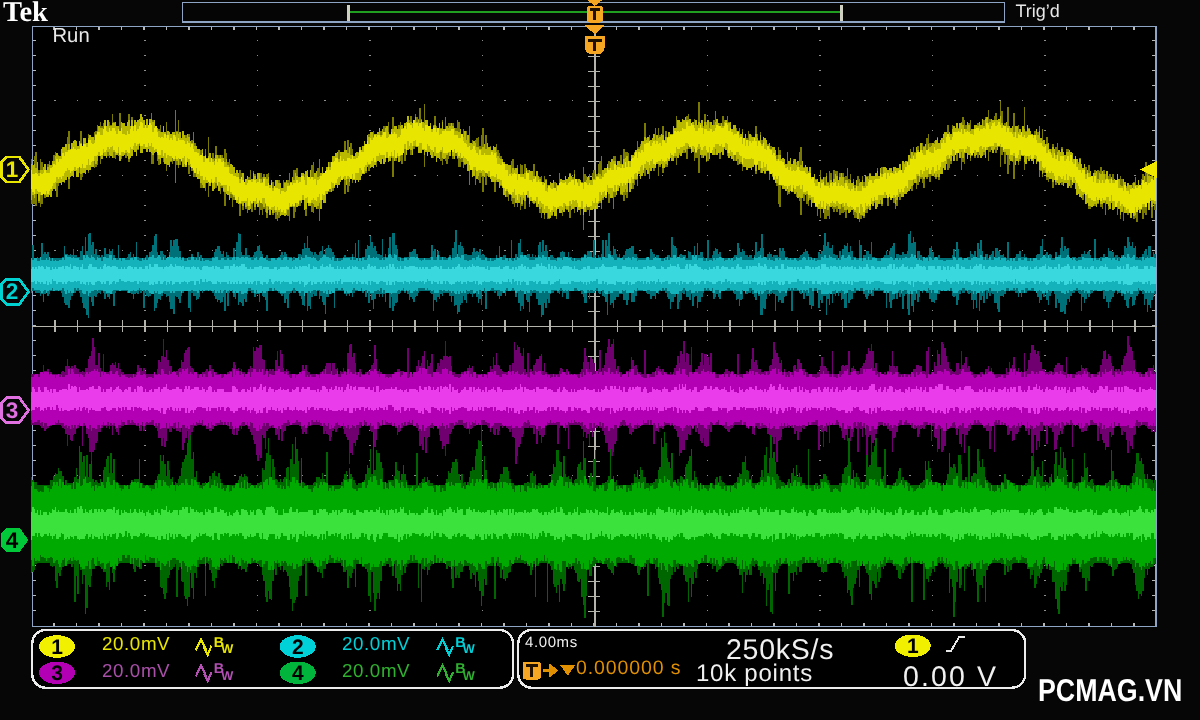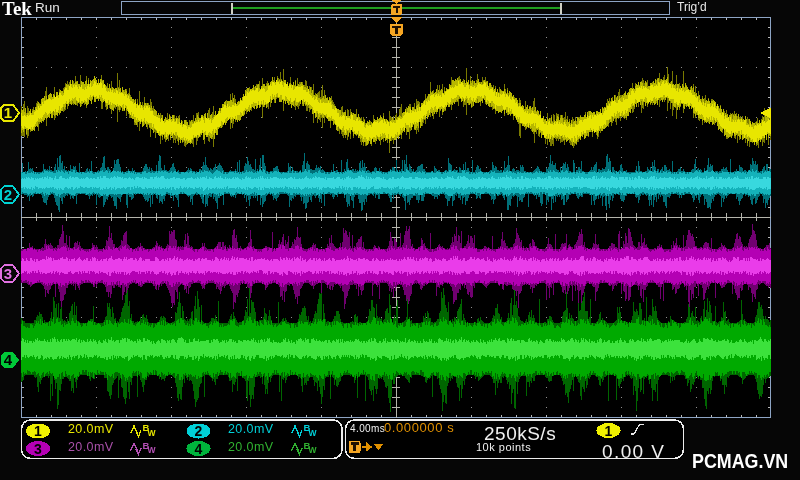--- a/index.html
+++ b/index.html
@@ -73,27 +73,27 @@
       <text x="308.5" y="453.0" font-size="8.5" font-weight="bold" fill="#30b030" font-family="Liberation Sans, sans-serif">W</text>
 <rect x="348.5" y="441" width="12" height="12" rx="2" fill="#f5a623"></rect>
       <path d="M350.5 443.5h8M354.5 443.5V451" stroke="#201000" stroke-width="2.2"></path>
 <path d="M362 447h7M366.5 443.5 371 447 366.5 450.5z" stroke="#e09000" fill="#e09000" stroke-width="1.6"></path>
 <polygon points="373.5,443.5 383.5,443.5 378.5,450.5" fill="#e09000"></polygon>
 <ellipse cx="608.5" cy="430.5" rx="12" ry="7.5" fill="#f0f000"></ellipse>
       <text x="608.5" y="435.5" font-size="14" font-weight="bold" fill="#000" text-anchor="middle" font-family="Liberation Sans, sans-serif">1</text>
 <path d="M630.5 434h3.5l5.5,-9.5h4" fill="none" stroke="#e8e8e8" stroke-width="1.3"></path>
 </svg>
 <div class="t" style="left:2px;top:-2px;font-family:'Liberation Serif',serif;font-weight:bold;font-size:19px;color:#fff">Tek</div>
-<div class="t" style="left:35px;top:0px;font-size:13.5px;color:#e8e8e8">Run</div>
+<div class="t" style="left:35px;top:16px;font-size:13.5px;color:#e8e8e8">Run</div>
 <div class="t" style="left:677px;top:0px;font-size:12px;color:#e8e8e8">Trig’d</div>
 
 <div class="t" style="left:68px;top:422px;font-size:12.5px;color:#e8e600;letter-spacing:.4px">20.0mV</div>
 <div class="t" style="left:228px;top:422px;font-size:12.5px;color:#00d0d8;letter-spacing:.4px">20.0mV</div>
 <div class="t" style="left:68px;top:439.5px;font-size:12.5px;color:#a850a8;letter-spacing:.4px">20.0mV</div>
 <div class="t" style="left:228px;top:439.5px;font-size:12.5px;color:#30b030;letter-spacing:.4px">20.0mV</div>
 
 <div class="t" style="left:350px;top:423px;font-size:10px;color:#f0f0f0;letter-spacing:.4px">4.00ms</div>
 <div class="t" style="left:484px;top:423px;font-size:19px;color:#f0f0f0;letter-spacing:.5px">250kS/s</div>
-<div class="t" style="left:384px;top:420px;font-size:13px;color:#e09000;letter-spacing:.6px">0.000000 s</div>
-<div class="t" style="left:476px;top:441px;font-size:11px;color:#f0f0f0;letter-spacing:.5px">10k points</div>
+<div class="t" style="left:384px;top:437px;font-size:13px;color:#e09000;letter-spacing:.6px">0.000000 s</div>
+<div class="t" style="left:464px;top:441px;font-size:16px;color:#f0f0f0;letter-spacing:.5px">10k points</div>
 <div class="t" style="left:602px;top:441px;font-size:19px;color:#f0f0f0;letter-spacing:1.4px">0.00 V</div>
 
 <div class="t" style="left:692px;top:449px;font-size:21px;font-weight:bold;color:#fff;letter-spacing:0;transform:scaleX(.85);transform-origin:0 0">PCMAG.VN</div>
 </div>
 </body></html>

